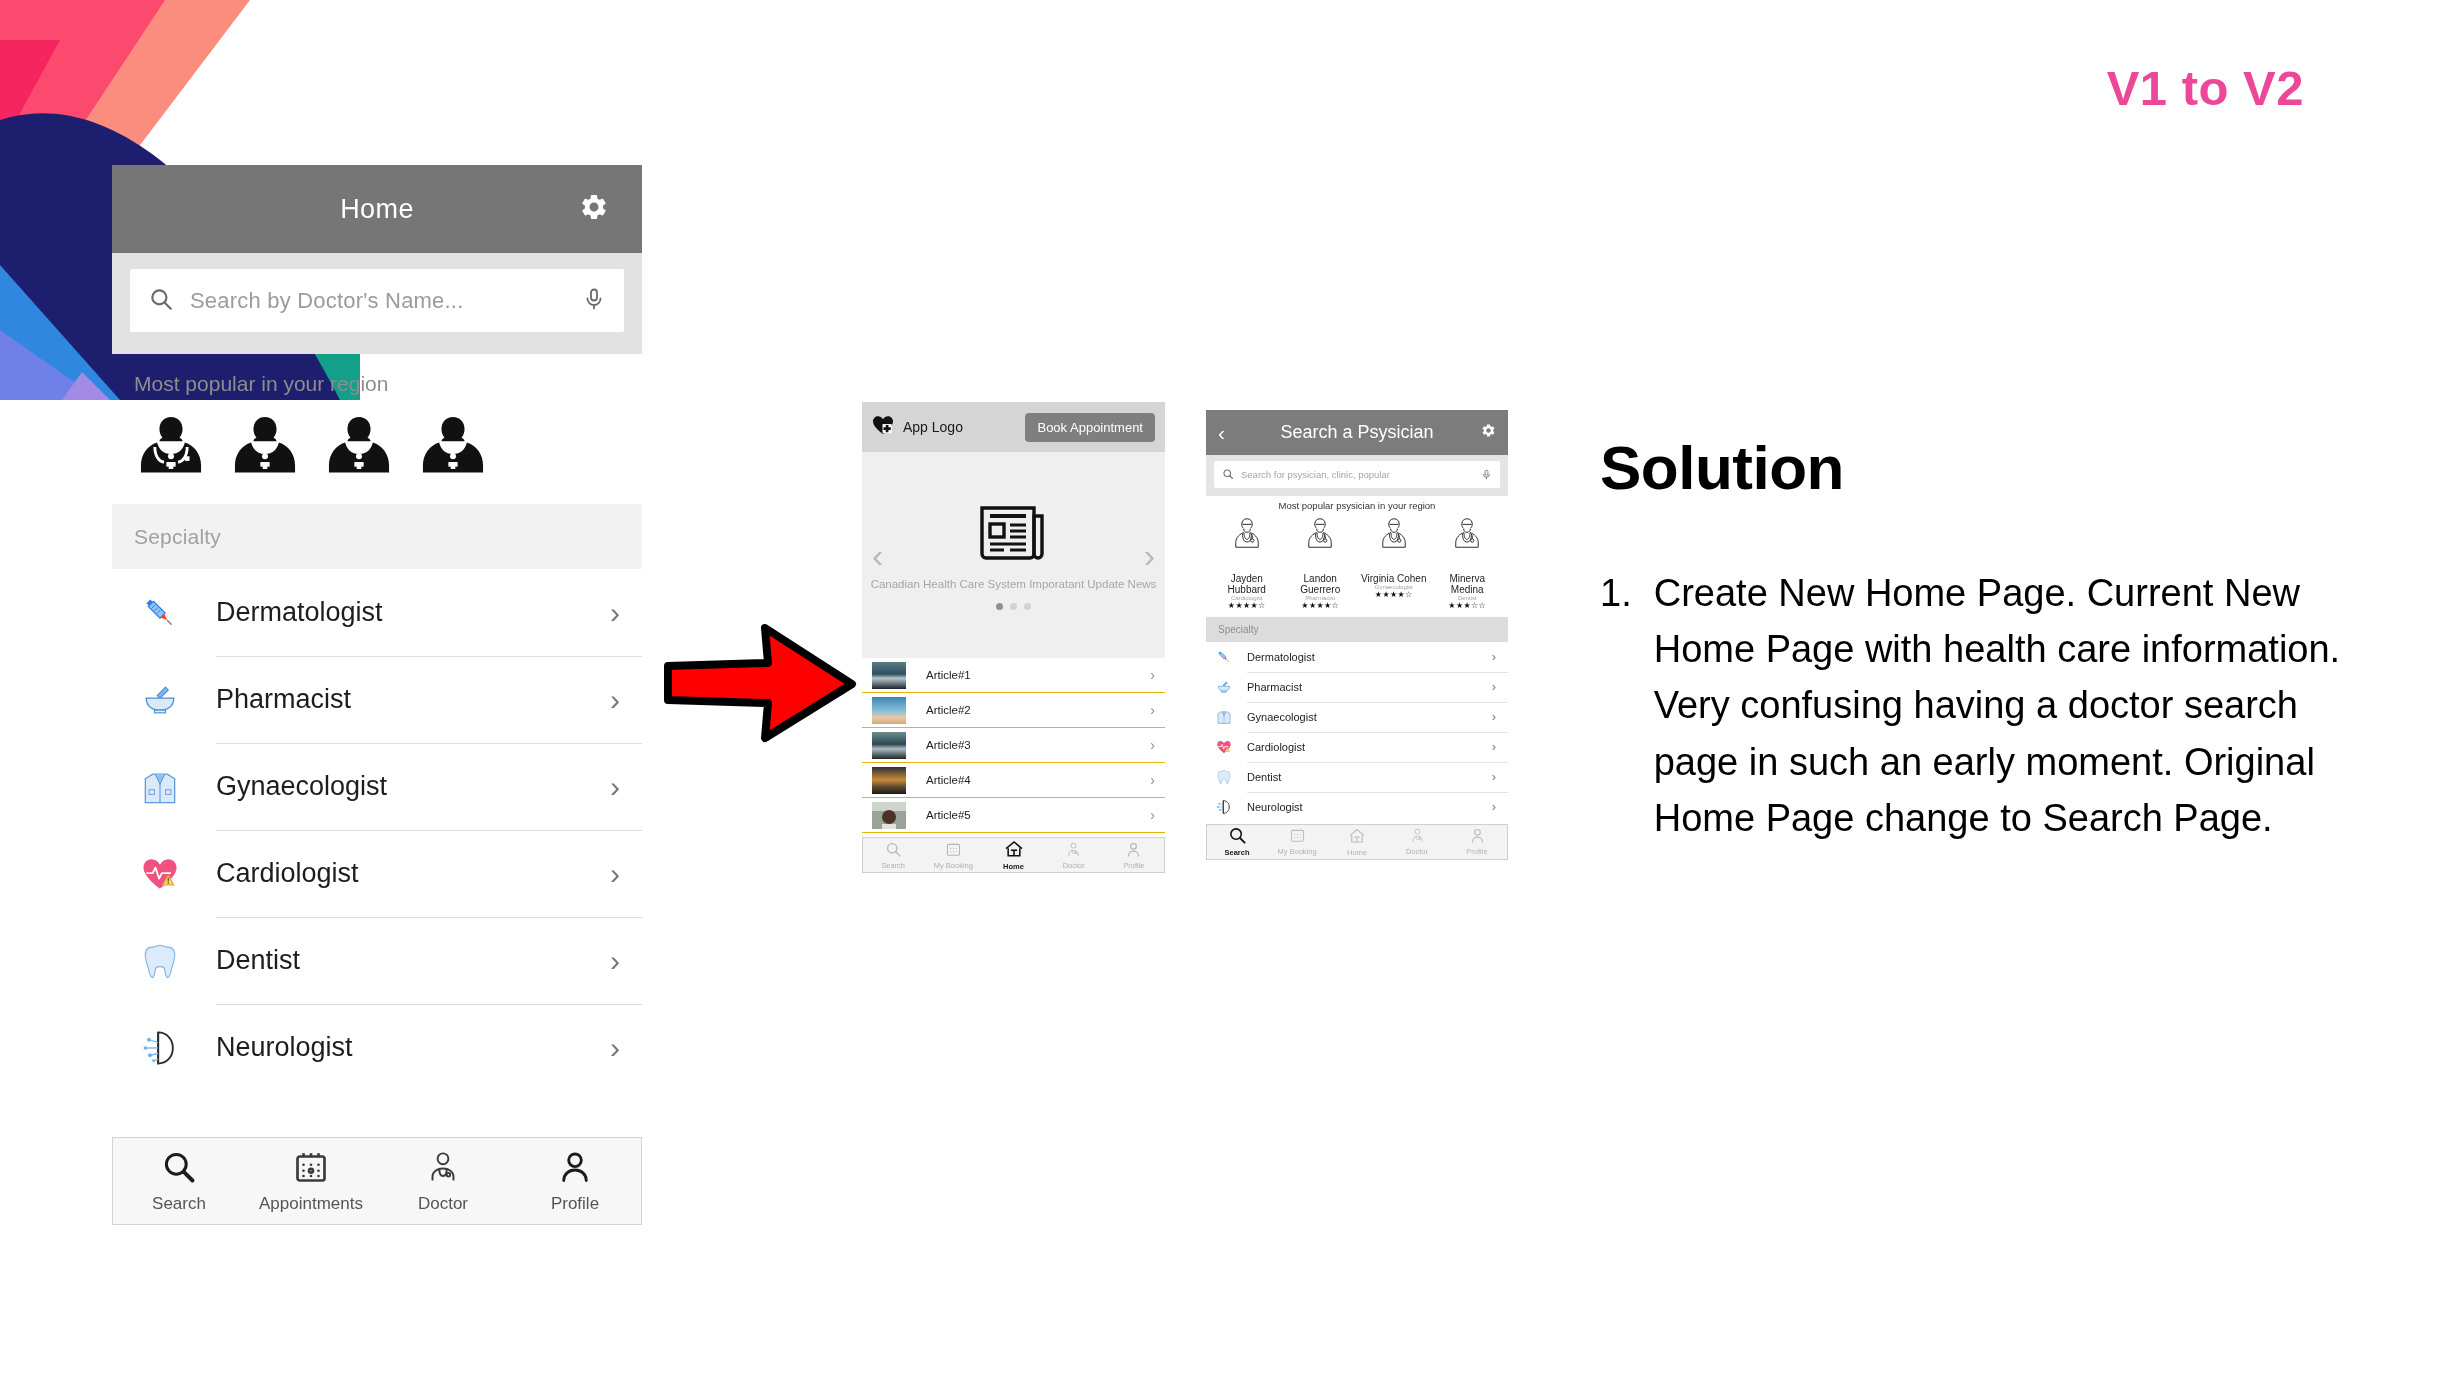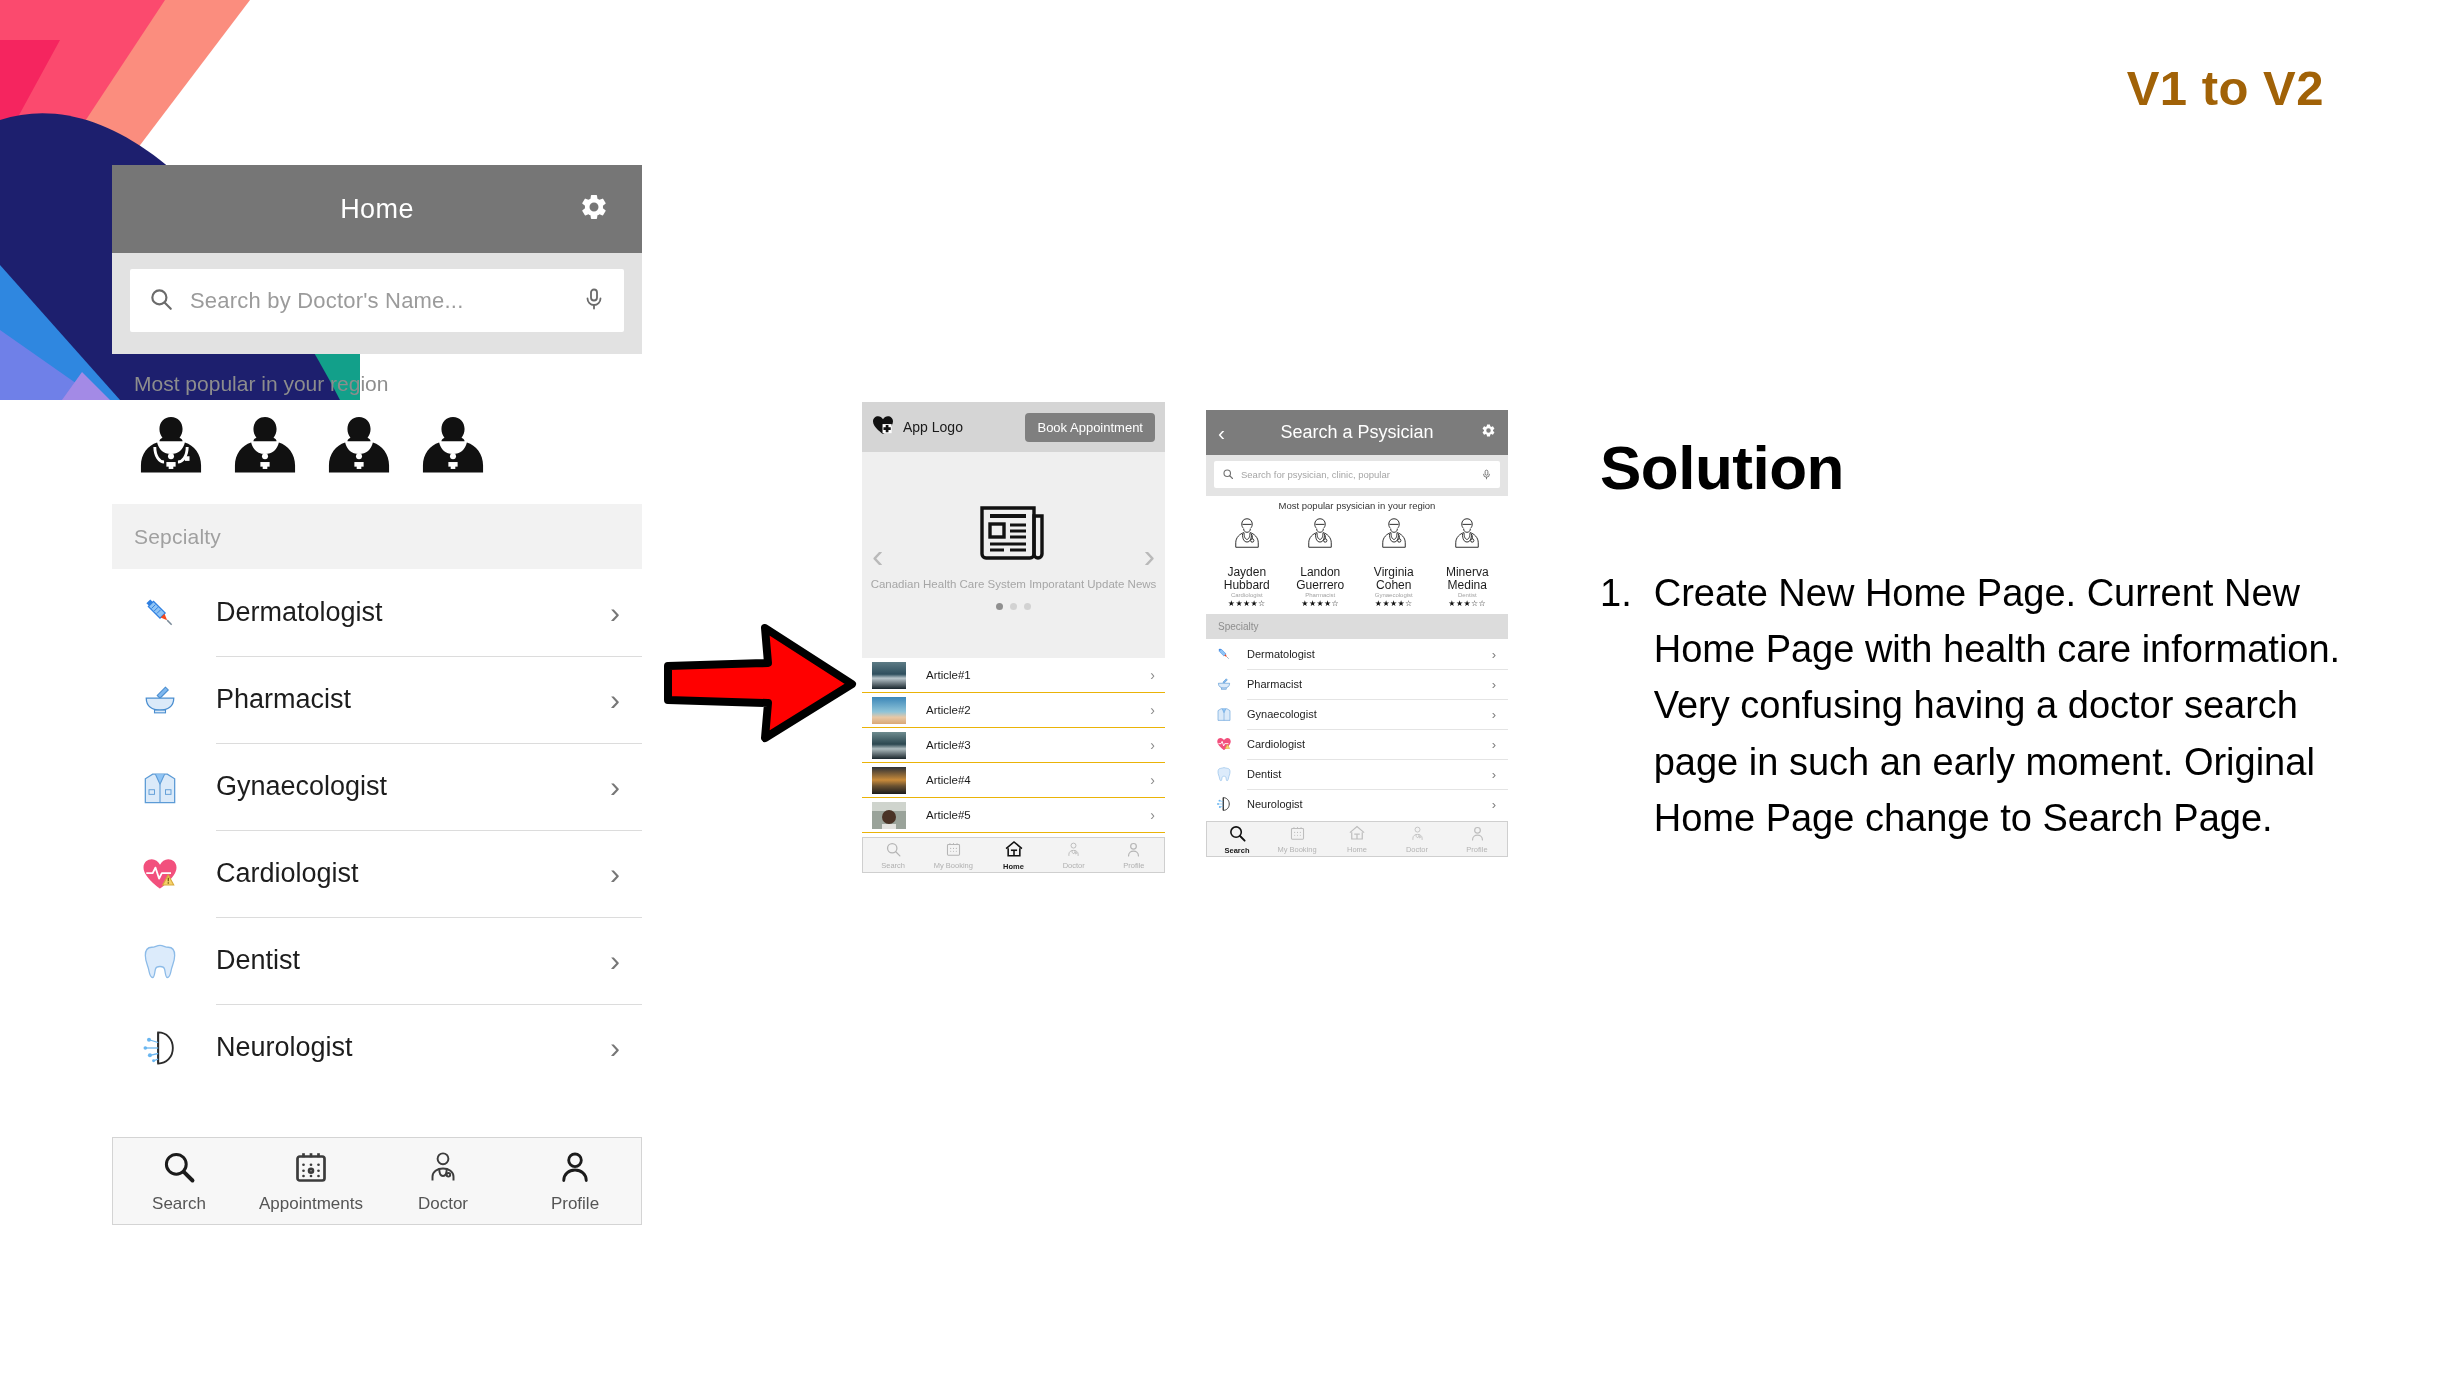--- a/index.html
+++ b/index.html
@@ -10,22 +10,22 @@
     overflow: hidden;
   }
   .slide { position: relative; width: 2440px; height: 1373px; background: #fff; }
 
   
   .deco { position: absolute; left: 0; top: 0; width: 360px; height: 400px; overflow: hidden; }
   .deco svg { display:block; }
 
   
   .deck-title {
-    position: absolute; right: 116px; top: 60px;
-    font-size: 49px; font-weight: 700; color: #a16207;
+    position: absolute; right: 136px; top: 60px;
+    font-size: 49px; font-weight: 700; color: #ec4899;
     letter-spacing: .5px; white-space: nowrap;
   }
 
   
   .phone1 { position: absolute; left: 112px; top: 165px; width: 530px; }
   .p1-topbar {
     height: 88px; background: #767676; color: #fff;
     display: flex; align-items: center; justify-content: center;
     position: relative;
   }
@@ -116,21 +116,21 @@
   .p3-top .gear { margin-left: auto; z-index:2; }
   .p3-searchwrap { background: #e4e4e4; padding: 6px 8px 8px 8px; }
   .p3-search {
     background: #fff; height: 27px; border-radius: 2px; display: flex; align-items: center;
     padding: 0 8px; gap: 7px;
   }
   .p3-search .ph { flex:1; font-size: 9.5px; color: #a5a5a5; }
   .p3-poplabel { text-align: center; font-size: 9.5px; color: #333; padding: 4px 0 2px 0; }
   .p3-docs { display: flex; justify-content: space-around; padding: 2px 4px 6px 4px; }
   .p3-doc { width: 68px; text-align: center; }
-  .p3-doc .nm { font-size: 12px; color: #1d1d1d; margin-top: 11px; line-height:1.1; }
+  .p3-doc .nm { font-size: 10px; color: #1d1d1d; margin-top: 18px; line-height:1.1; }
   .p3-doc .sp { font-size: 6px; color: #a2a2a2; line-height:1.2; }
   .p3-doc .stars { font-size: 8px; color: #111; letter-spacing: .4px; line-height:1.1; }
   .p3-speclabel {
     background: #dcdcdc; height: 25px; display: flex; align-items: center;
     padding-left: 12px; font-size: 10px; color: #8e8e8e;
   }
   .p3-item { display: flex; align-items: center; height: 30px; padding: 0 12px 0 8px; position: relative; }
   .p3-item .ico { width: 20px; height: 20px; flex:none; display:flex; align-items:center; justify-content:center; }
   .p3-item .lbl { margin-left: 13px; font-size: 11px; color: #1d1d1d; flex:1; }
   .p3-item .chev { color: #7d7d7d; font-size: 13px; }

